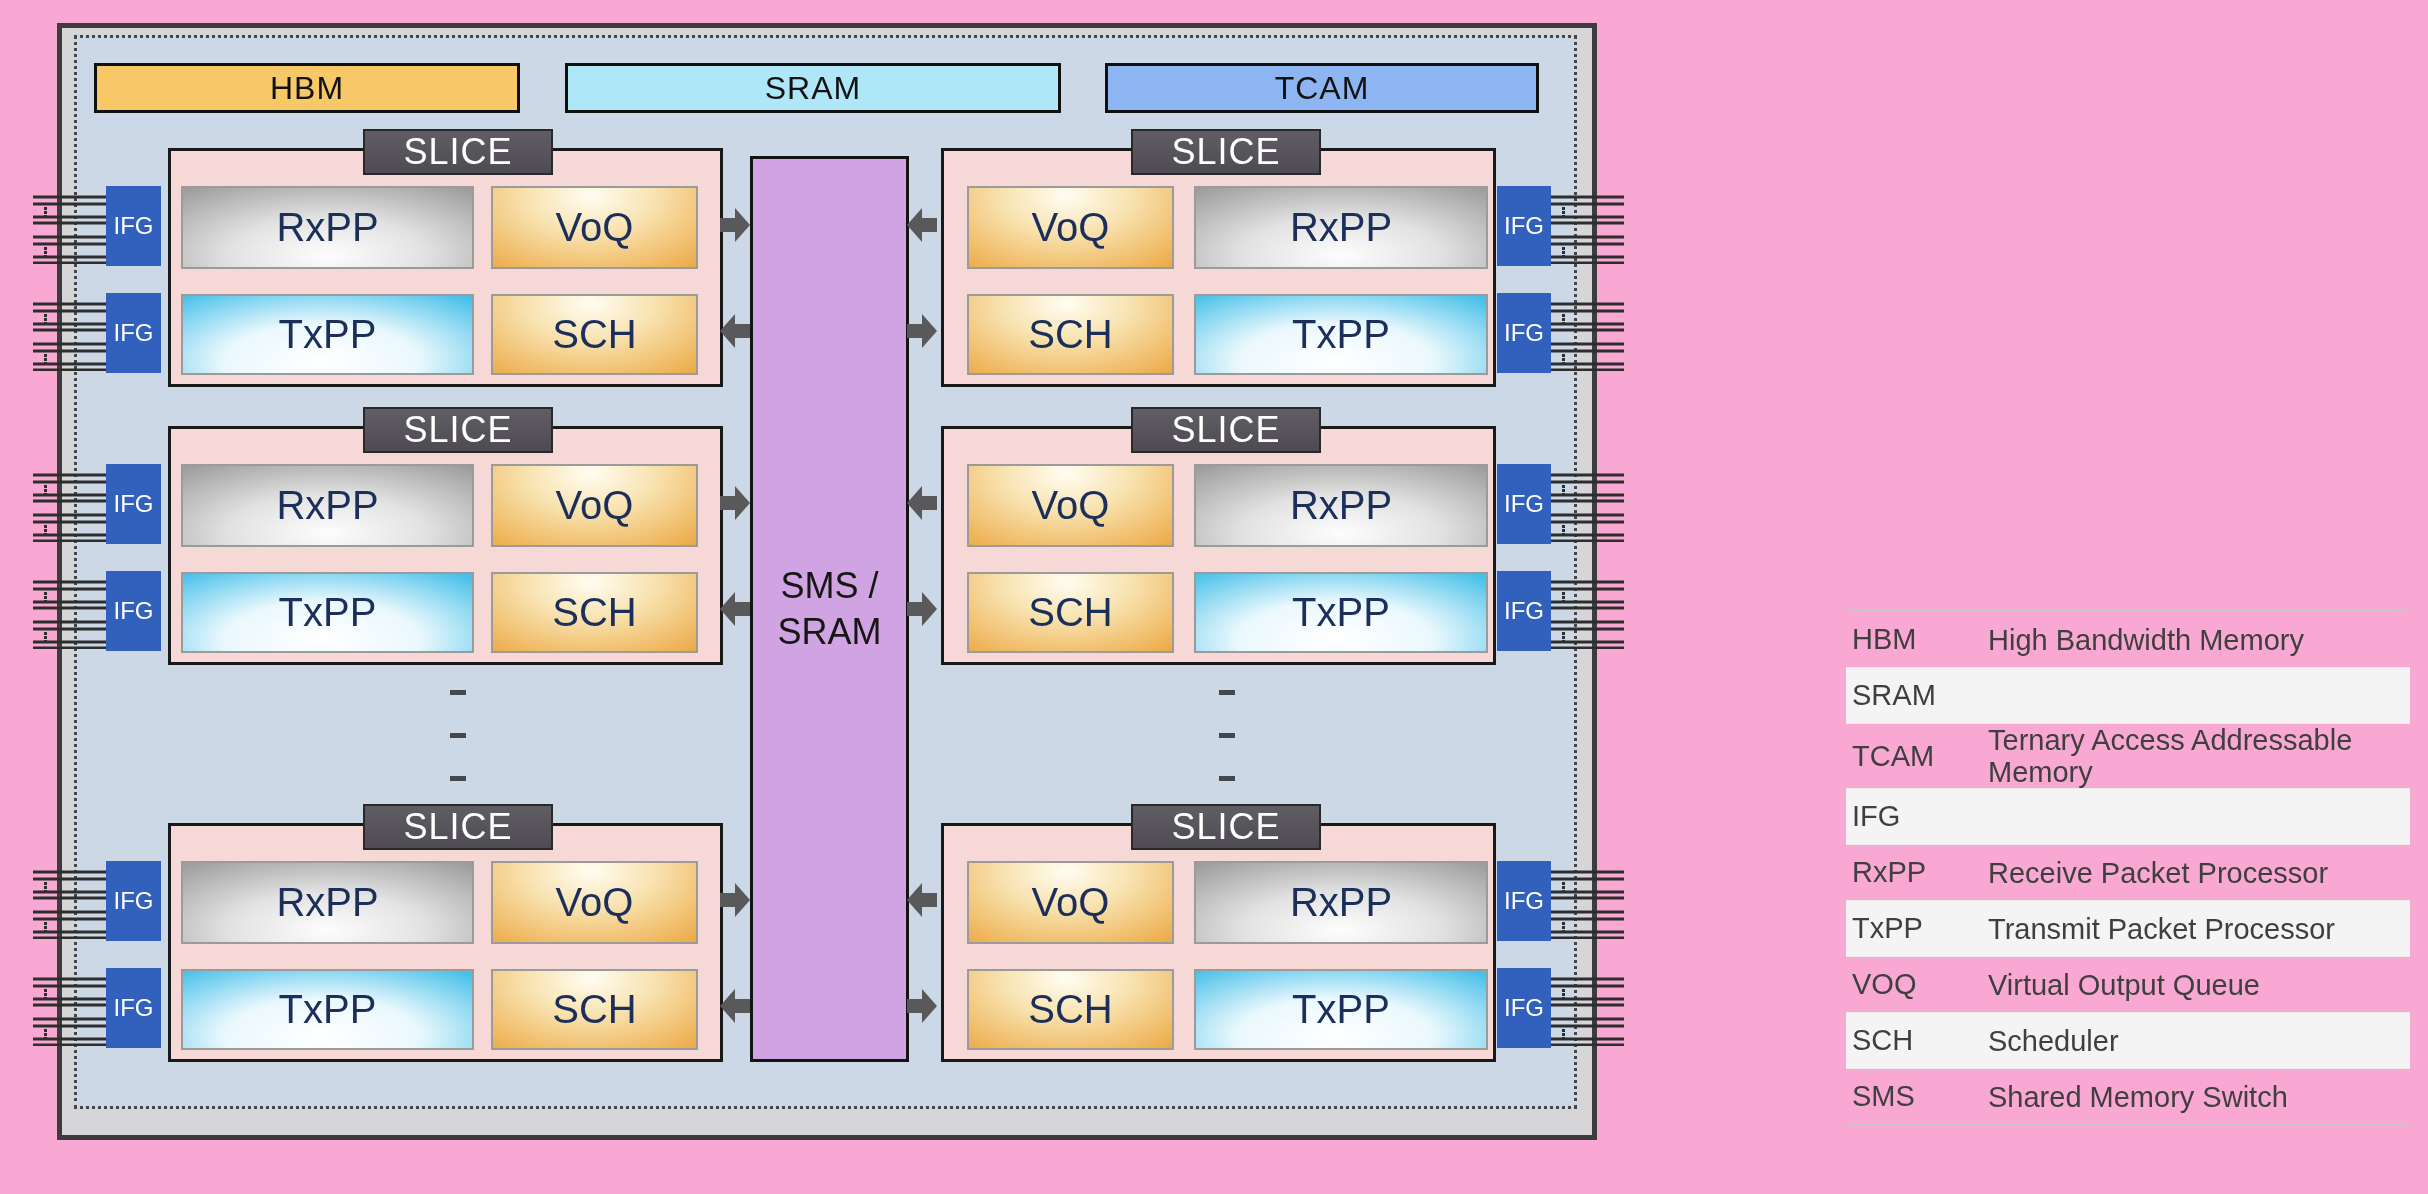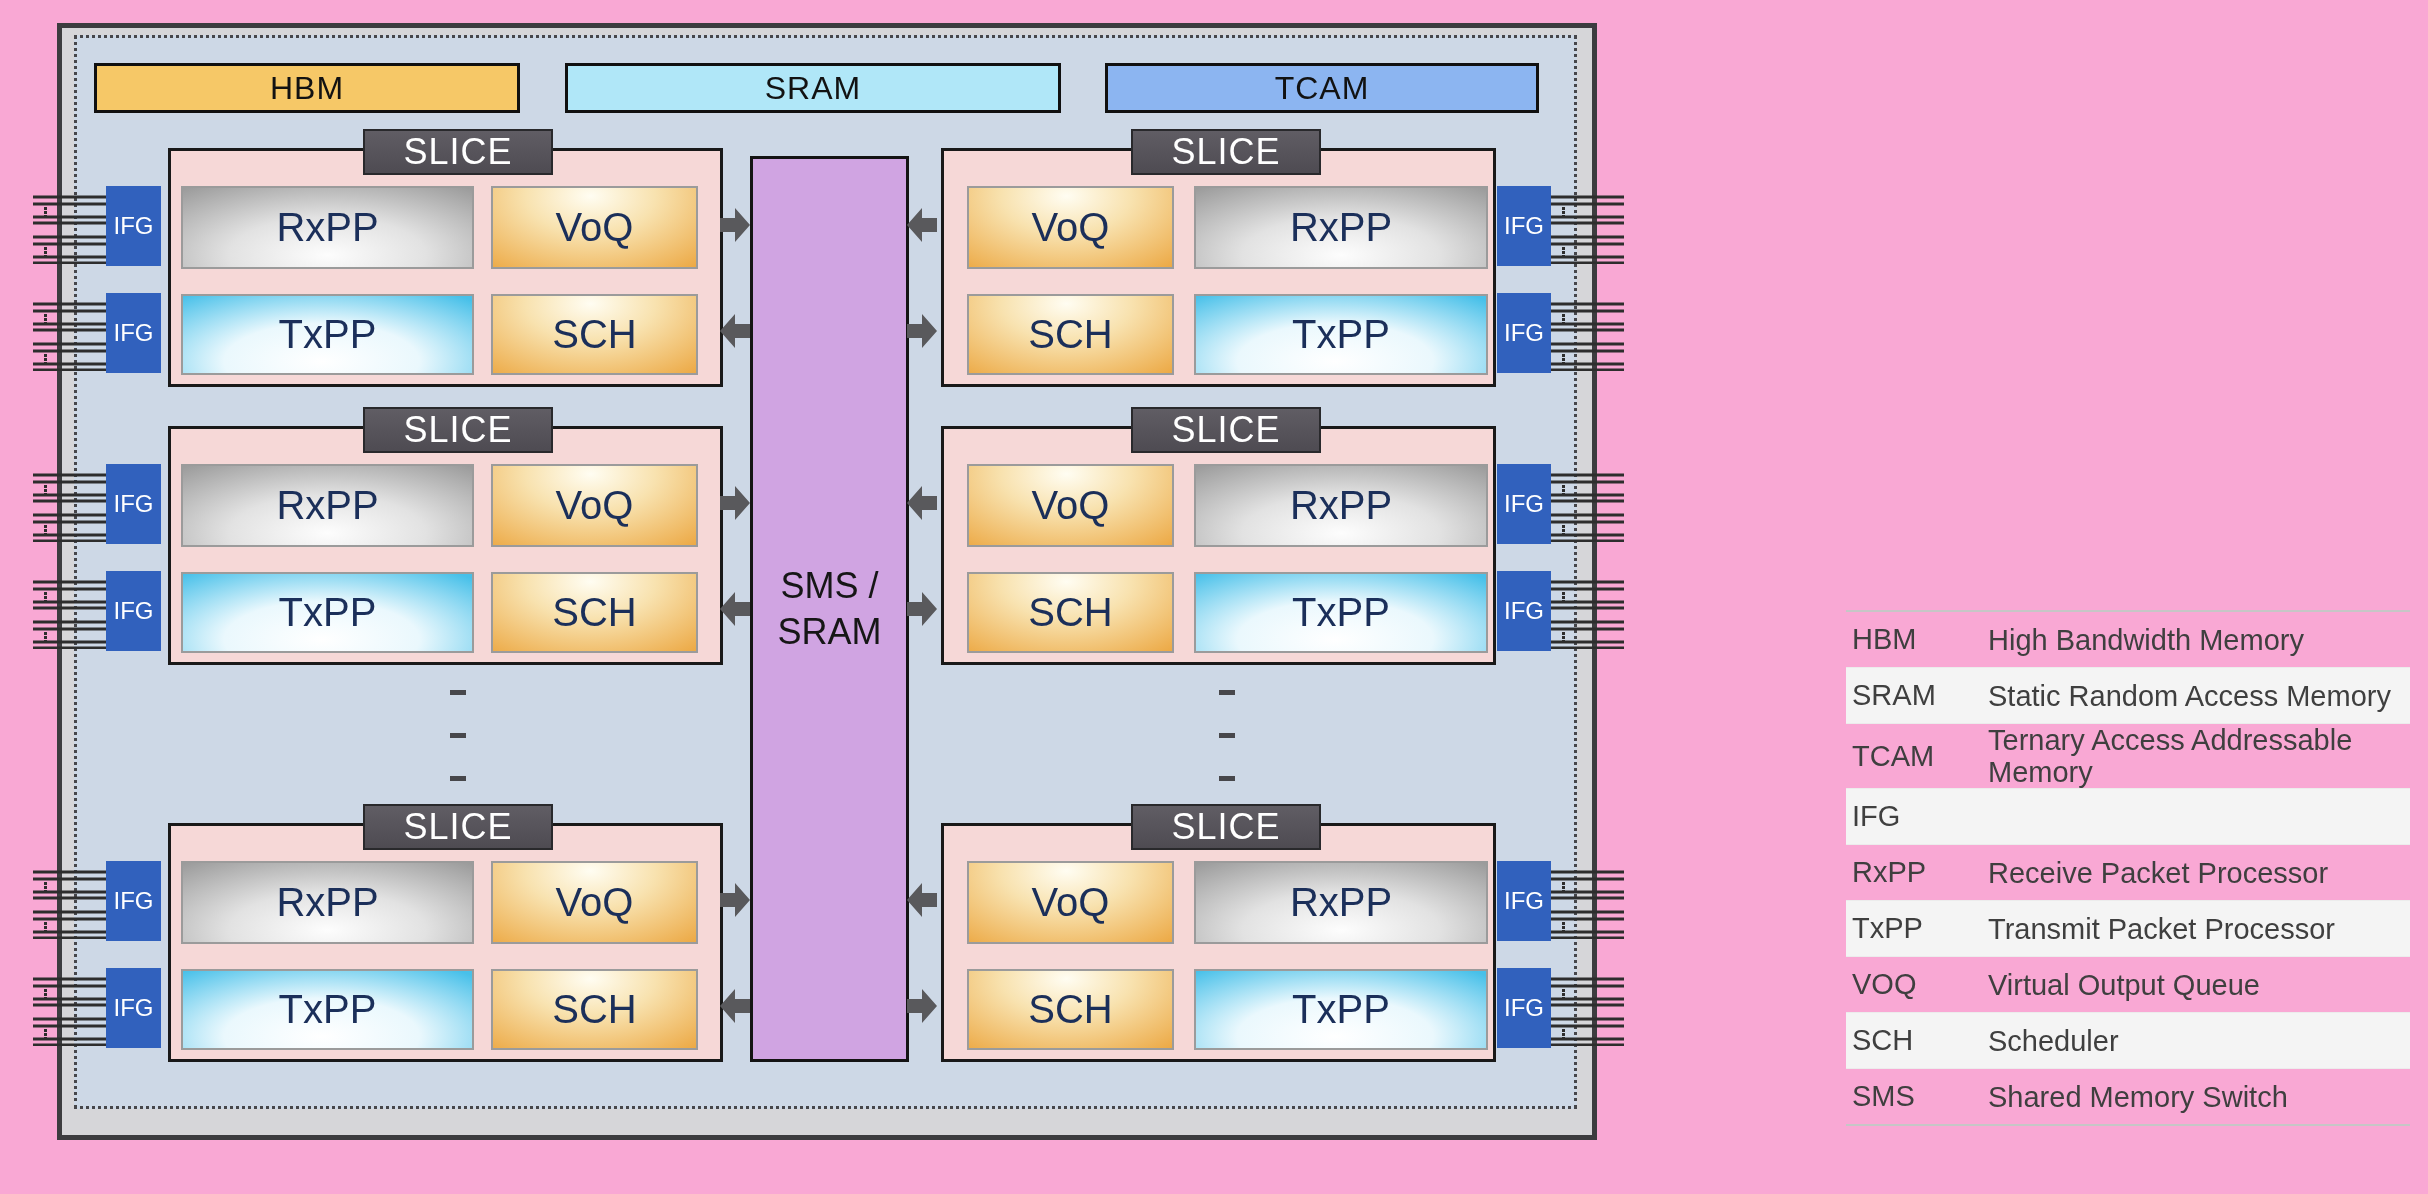--- a/index.html
+++ b/index.html
@@ -262,21 +262,20 @@
   <div class="dash" style="left:1219px;top:733px"></div>
   <div class="dash" style="left:1219px;top:776px"></div>
 
   <div class="legend">
     <div class="lrow">
       <div class="abbr">HBM</div>
       <div class="ldesc">High Bandwidth Memory</div>
     </div>
     <div class="lrow alt">
       <div class="abbr">SRAM</div>
-      <div class="ldesc">Static Random Access Memory</div>
     </div>
     <div class="lrow">
       <div class="abbr">TCAM</div>
       <div class="ldesc" style="max-width:420px">Ternary Access Addressable Memory</div>
     </div>
     <div class="lrow alt">
       <div class="abbr">IFG</div>
     </div>
     <div class="lrow">
       <div class="abbr">RxPP</div>

